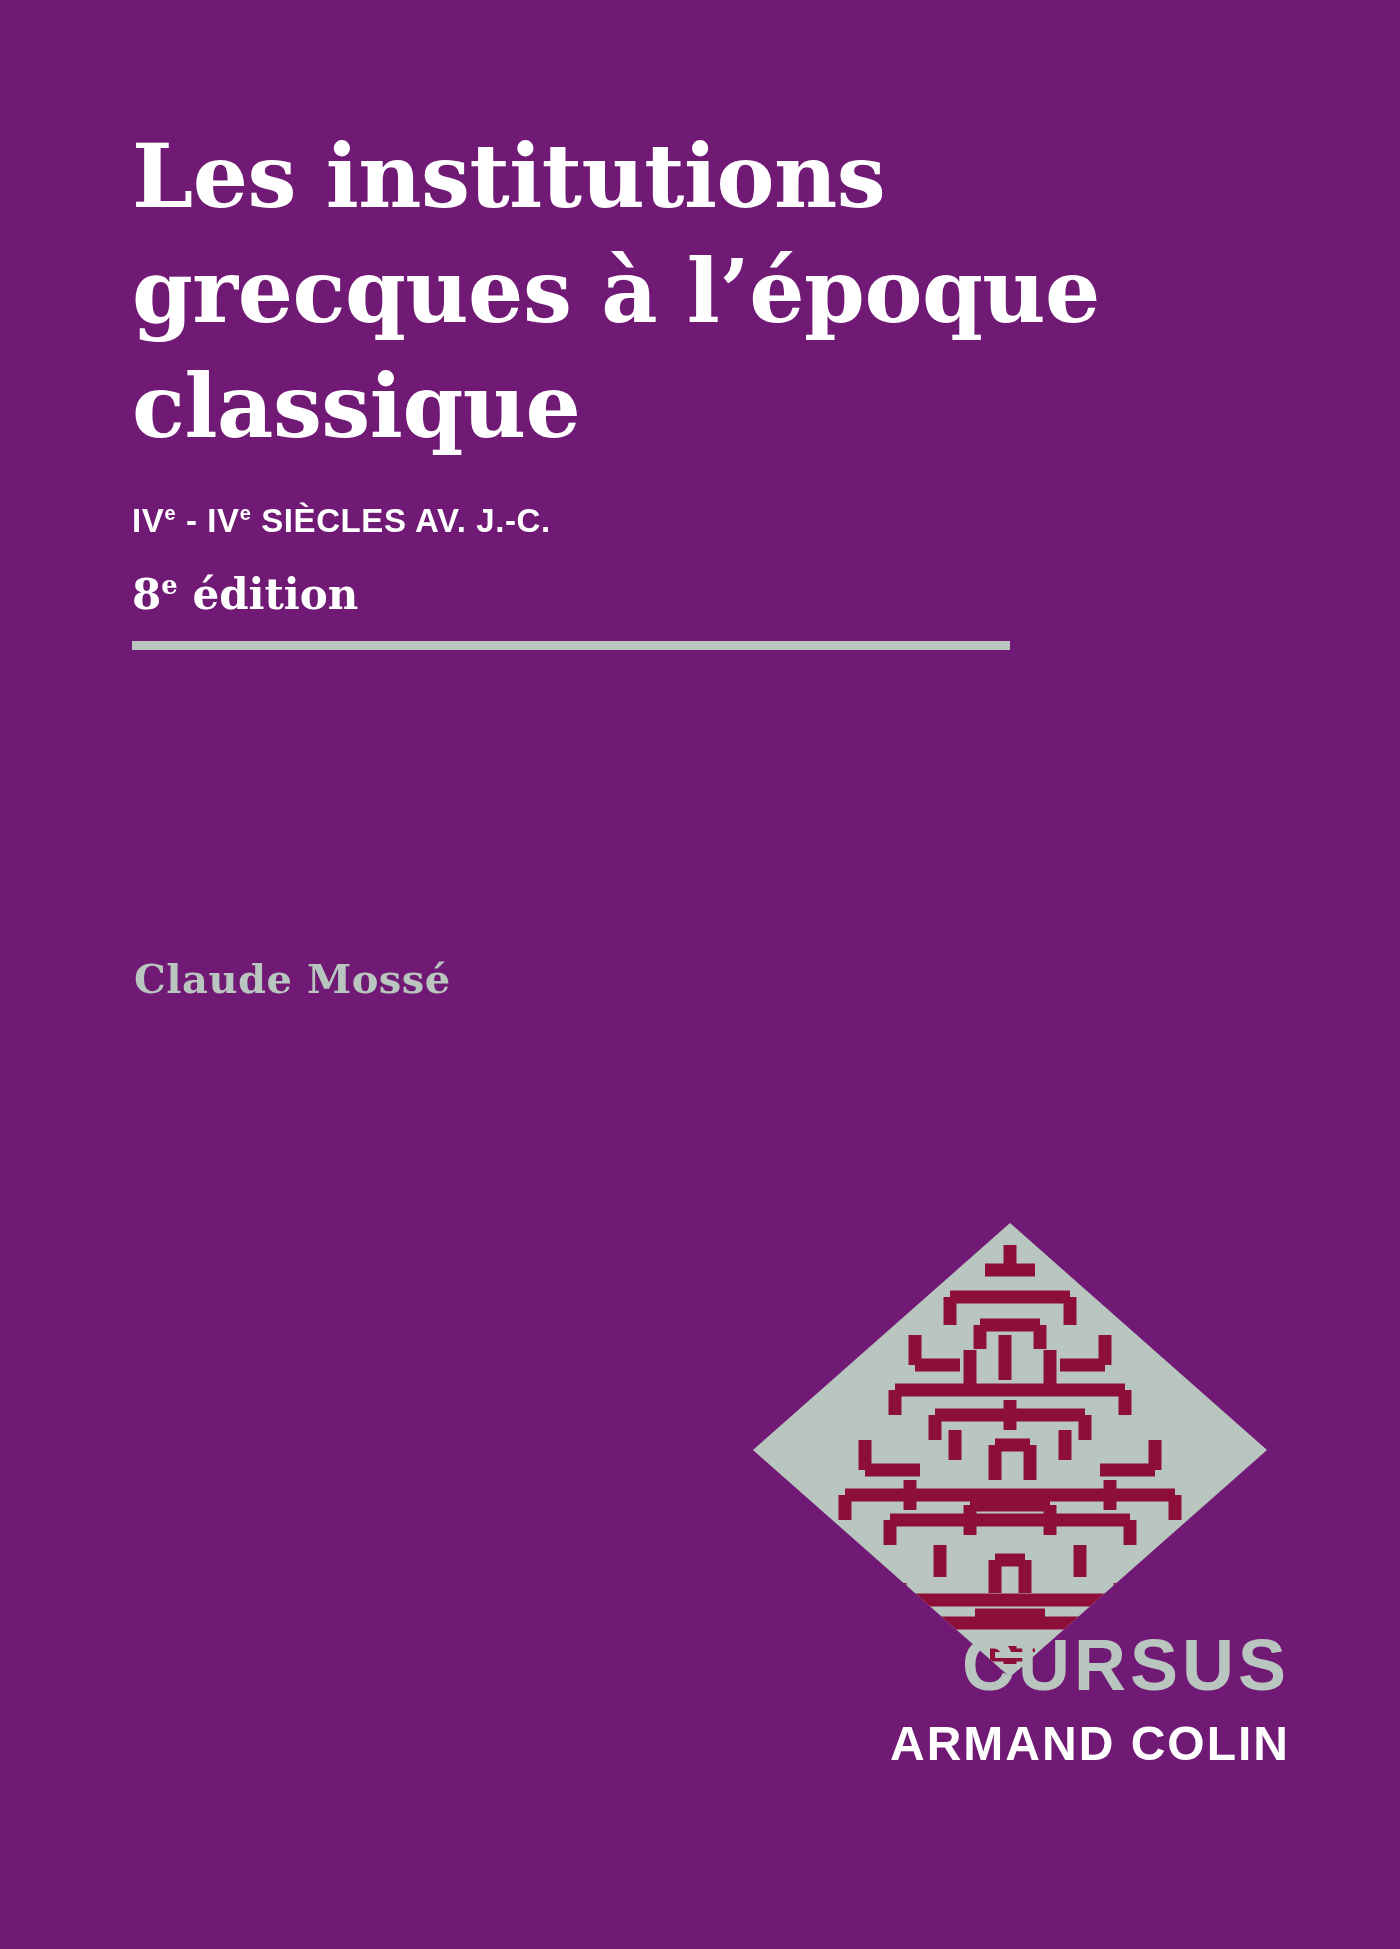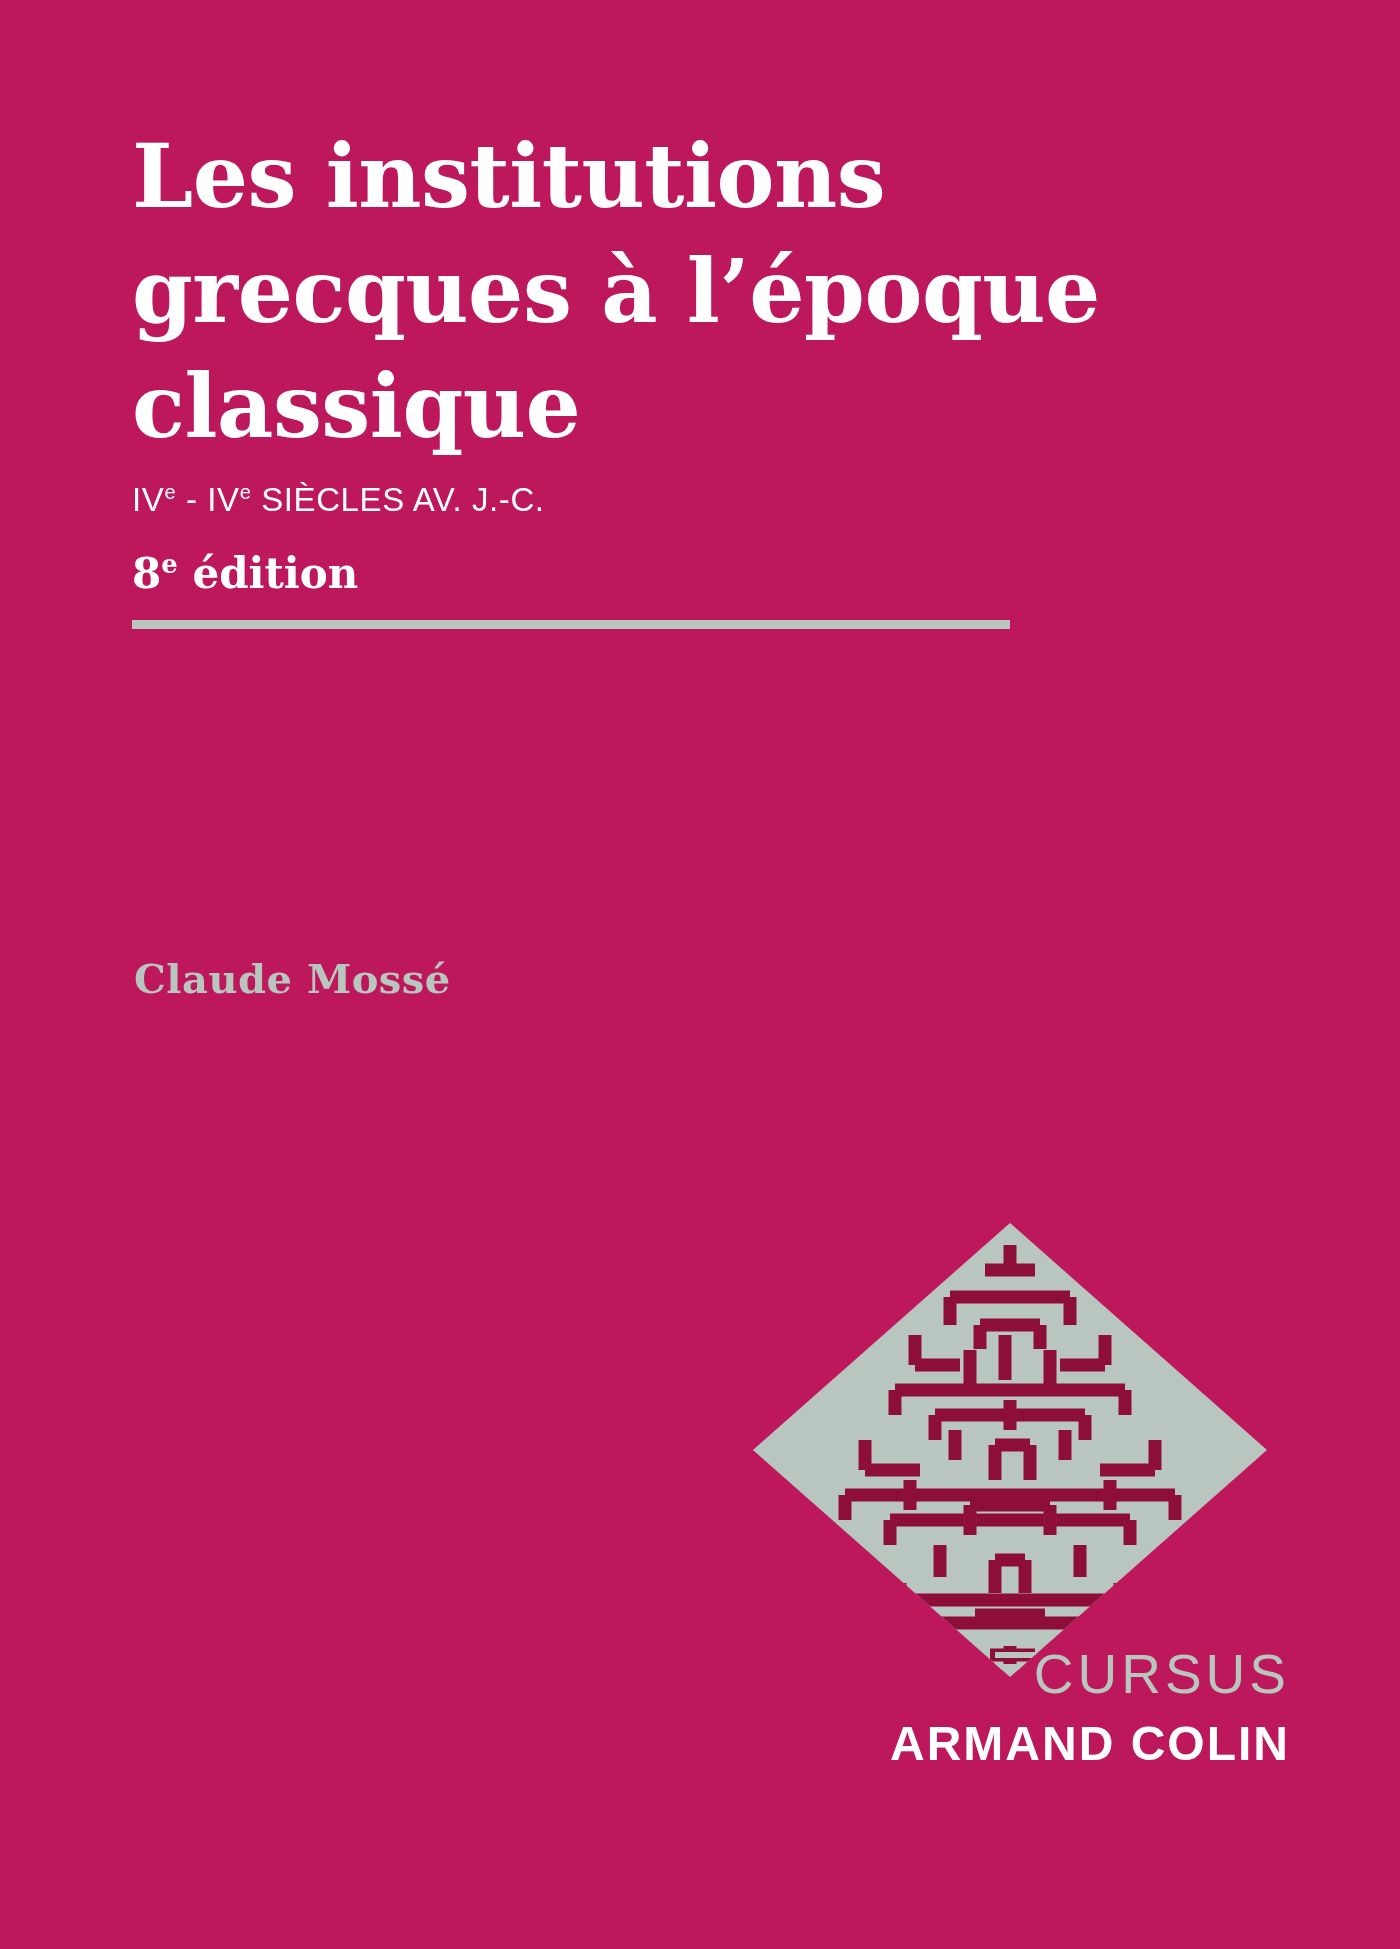--- a/index.html
+++ b/index.html
@@ -10,46 +10,46 @@
     width: 1400px;
     height: 1949px;
     background: #8e0e3a;
     font-family: "Liberation Sans", sans-serif;
     overflow: hidden;
   }
   .cover {
     position: relative;
     width: 1400px;
     height: 1949px;
-    background: #be185d;
+    background: #701a75;
     box-sizing: border-box;
   }
   .title-block {
     position: absolute;
     left: 132px;
     top: 120px;
     width: 1120px;
   }
   .book-title {
     font-family: "DejaVu Serif", "Liberation Serif", serif;
     font-weight: bold;
     font-size: 87px;
     line-height: 1.32;
     color: #ffffff;
     letter-spacing: -0.5px;
     margin: 0;
     max-width: 1090px;
   }
   .subtitle {
-    margin-top: 17px;
+    margin-top: 38px;
     font-family: "Liberation Sans", sans-serif;
     font-size: 33px;
     letter-spacing: 0.6px;
     color: #ffffff;
-    font-weight: 400;
+    font-weight: 700;
   }
   .subtitle sup {
     font-size: 20px;
     vertical-align: super;
     line-height: 0;
   }
   .edition {
     margin-top: 30px;
     font-family: "DejaVu Serif", "Liberation Serif", serif;
     font-weight: bold;
@@ -88,22 +88,22 @@
     display: block;
   }
   .brand {
     position: absolute;
     right: 110px;
     bottom: 178px;
     text-align: right;
   }
   .brand-cursus {
     font-family: "Liberation Sans", sans-serif;
-    font-weight: normal;
-    font-size: 55px;
+    font-weight: bold;
+    font-size: 72px;
     letter-spacing: 4px;
     color: #b9c6bf;
     line-height: 1.05;
   }
   .brand-publisher {
     margin-top: 12px;
     font-family: "Liberation Sans", sans-serif;
     font-weight: bold;
     font-size: 48px;
     letter-spacing: 2px;

